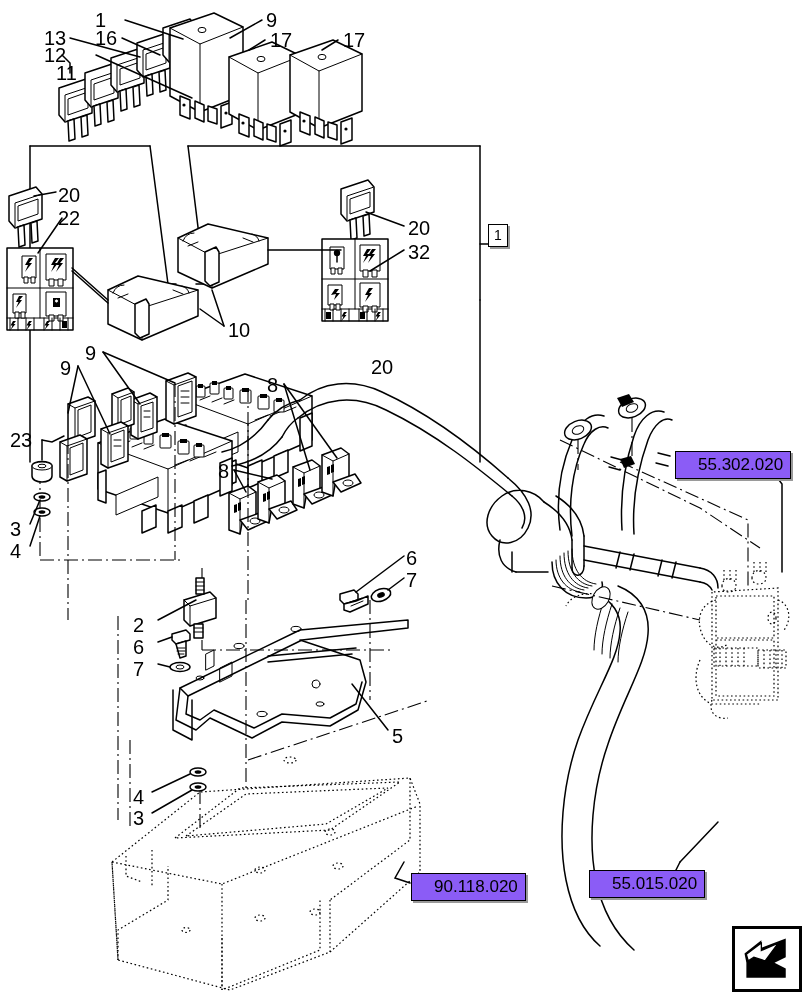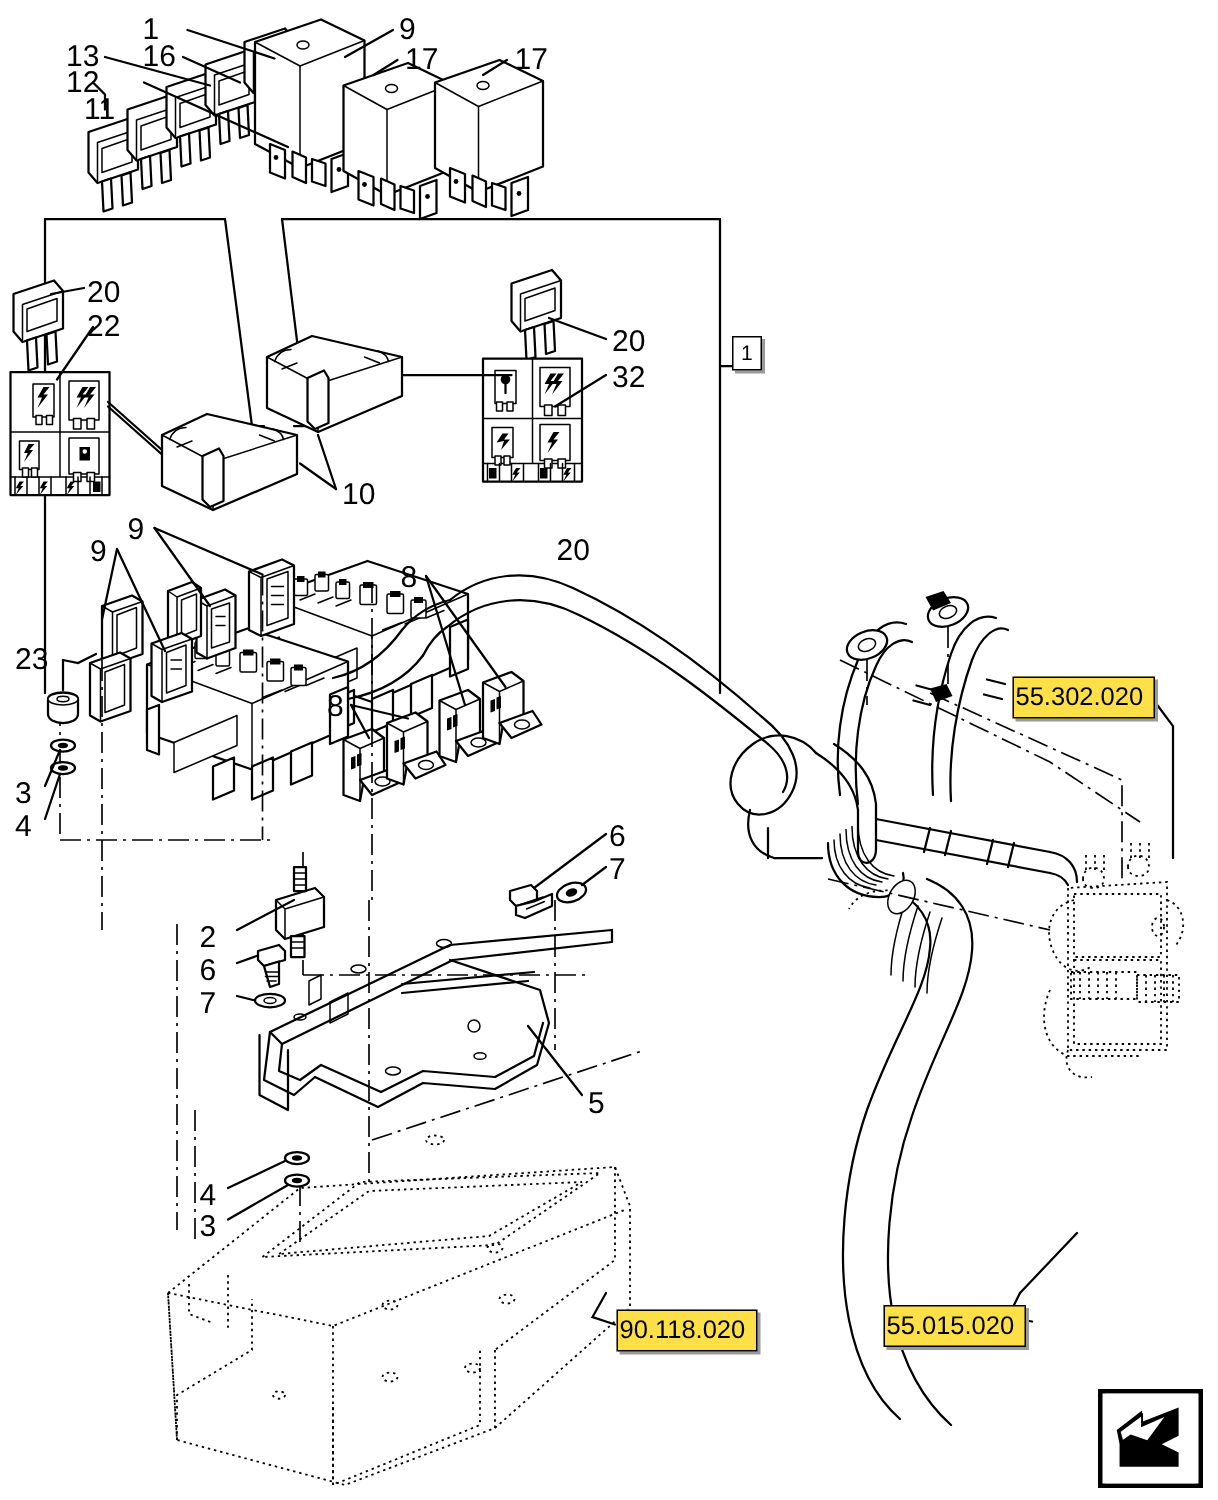--- a/index.html
+++ b/index.html
@@ -2,22 +2,22 @@
 <html><head>
 <meta charset="utf-8">
 <style>
   html,body{margin:0;padding:0;background:#ffffff;}
   body{width:812px;height:1000px;position:relative;overflow:hidden;
        font-family:"Liberation Sans", sans-serif;color:#000;}
   #sheet{position:absolute;left:0;top:0;width:812px;height:1000px;}
   svg.layer{position:absolute;left:0;top:0;width:812px;height:1000px;}
   .cal{position:absolute;font-size:20px;line-height:20px;color:#000;
        font-family:"Liberation Sans", sans-serif;white-space:nowrap;}
-  .refbox{position:absolute;border:1.6px solid #000;background:#fde047;
-          font-size:17px;line-height:17px;padding:4px 7px 5px 1px;
+  .refbox{position:absolute;border:1.6px solid #000;background:#8b5cf6;
+          font-size:17px;line-height:17px;padding:4px 7px 5px 22px;
           box-shadow:2px 2px 0 #9a9a9a;white-space:nowrap;}
   .itembox{position:absolute;border:1.6px solid #000;background:#fff;
            font-size:14px;line-height:14px;padding:3px 5px 4px 5px;
            box-shadow:2px 2px 0 #9a9a9a;white-space:nowrap;}
   #orient{position:absolute;right:10px;bottom:8px;width:70px;height:66px;
           border:3px solid #000;background:#fff;box-sizing:border-box;}
   #orient svg{display:block;width:100%;height:100%;}
 </style>
 </head>
 <body>

